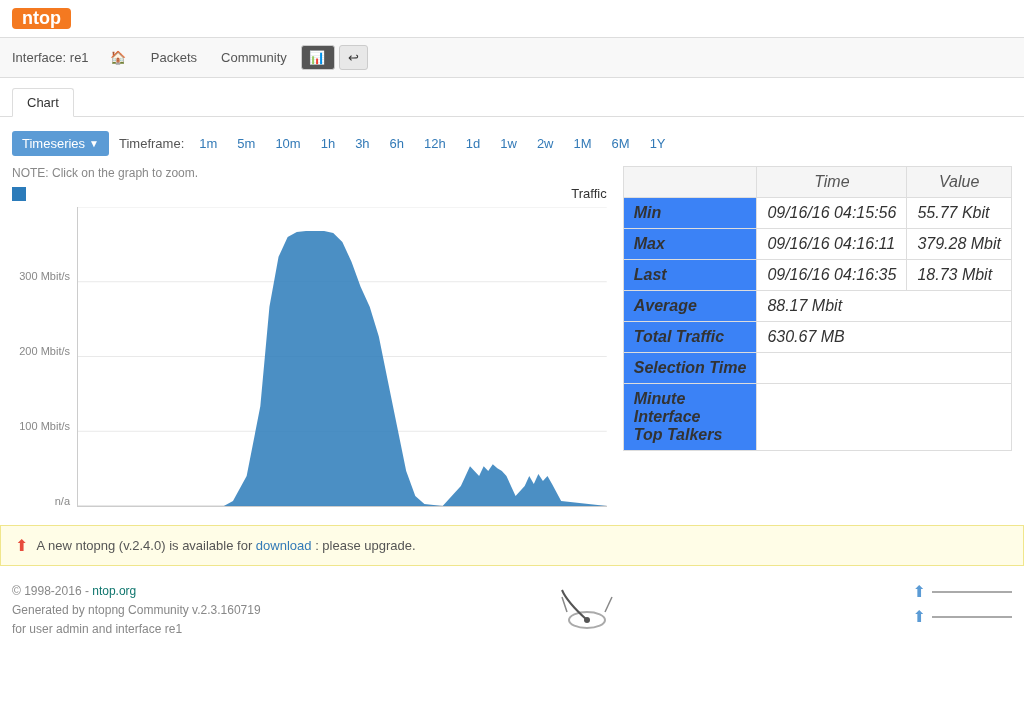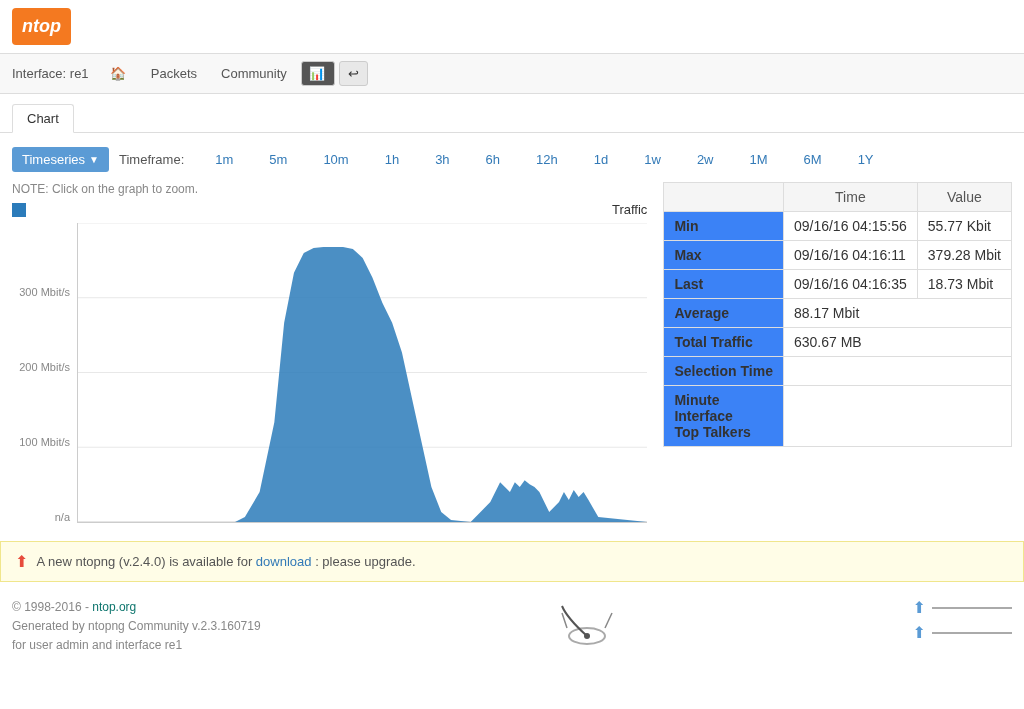--- a/index.html
+++ b/index.html
@@ -1,20 +1,20 @@
 <!DOCTYPE html>
 <html><head>
   <meta charset="utf-8">
   <style>
     * { margin: 0; padding: 0; box-sizing: border-box; }
     body { font-family: Arial, sans-serif; font-size: 13px; background: #fff; color: #333; }
 
     
     #header { background: #fff; border-bottom: 1px solid #ddd; padding: 8px 12px; display: flex; align-items: center; }
-    #ntop-logo { background: #f47920; color: #fff; font-weight: bold; font-size: 18px; padding: 8px 10px; border-radius: 4px; font-style: italic; }
+    #ntop-logo { background: #f47920; color: #fff; font-weight: bold; font-size: 18px; padding: 0 10px; border-radius: 4px; }
 
     
     #navbar { background: #f8f8f8; border-bottom: 1px solid #ddd; padding: 0 12px; display: flex; align-items: center; height: 40px; gap: 4px; }
     .nav-text { color: #555; font-size: 13px; margin-right: 8px; }
     .nav-link { color: #555; text-decoration: none; font-size: 13px; padding: 4px 10px; cursor: pointer; }
     .nav-icon-btn { background: #e8e8e8; border: 1px solid #ccc; border-radius: 3px; padding: 4px 8px; cursor: pointer; display: flex; align-items: center; justify-content: center; }
     .nav-icon-btn.active { background: #555; color: #fff; }
 
     
     #tabs-area { padding: 10px 12px 0; border-bottom: 1px solid #ddd; }
@@ -22,33 +22,33 @@
     .tab.active { background: #fff; border-bottom: 1px solid #fff; margin-bottom: -1px; }
 
     
     #main { padding: 14px 12px; display: flex; flex-direction: column; gap: 10px; }
 
     
     #controls { display: flex; align-items: center; gap: 10px; }
     .dropdown-btn { background: #5b9bd5; color: #fff; border: none; padding: 5px 10px; border-radius: 3px; cursor: pointer; font-size: 13px; display: flex; align-items: center; gap: 4px; }
     .dropdown-arrow { font-size: 10px; }
     .timeframe-label { color: #555; font-size: 13px; }
-    .time-btn { background: none; border: none; color: #337ab7; cursor: pointer; font-size: 13px; padding: 2px 5px; text-decoration: none; margin-left: 16px; }
+    .time-btn { background: none; border: none; color: #337ab7; cursor: pointer; font-size: 13px; padding: 2px 5px; text-decoration: none; }
 
     
     #chart-area { display: flex; gap: 16px; }
     #chart-left { flex: 1; min-width: 0; }
     .note-text { color: #888; font-size: 12px; margin-bottom: 6px; }
     .legend-item { display: flex; align-items: center; gap: 5px; margin-bottom: 6px; justify-content: space-between; }
     .legend-color { width: 14px; height: 14px; background: #2b7bba; display: inline-block; }
     .chart-container { position: relative; width: 100%; height: 300px; border-left: 1px solid #ccc; border-bottom: 1px solid #ccc; }
     .chart-svg { width: 100%; height: 100%; }
 
     
-    #stats-table { min-width: 320px; border: 1px solid #ddd; border-collapse: collapse; font-size: 14px; align-self: flex-start; }
+    #stats-table { min-width: 320px; border: 1px solid #ddd; border-collapse: collapse; font-size: 16px; align-self: flex-start; font-style: italic; }
     #stats-table th, #stats-table td { border: 1px solid #ddd; padding: 6px 10px; }
     #stats-table th { background: #f5f5f5; font-weight: normal; color: #555; }
     #stats-table .row-label { font-weight: bold; color: #333; background: #3b82f6; }
 
     
     #update-banner { background: #fffde7; border: 1px solid #f0e68c; padding: 10px 14px; display: flex; align-items: center; gap: 8px; margin: 4px 0; }
     .update-icon { color: #e74c3c; font-size: 16px; }
     .update-text { color: #555; font-size: 13px; }
     .update-link { color: #337ab7; text-decoration: none; }
 

